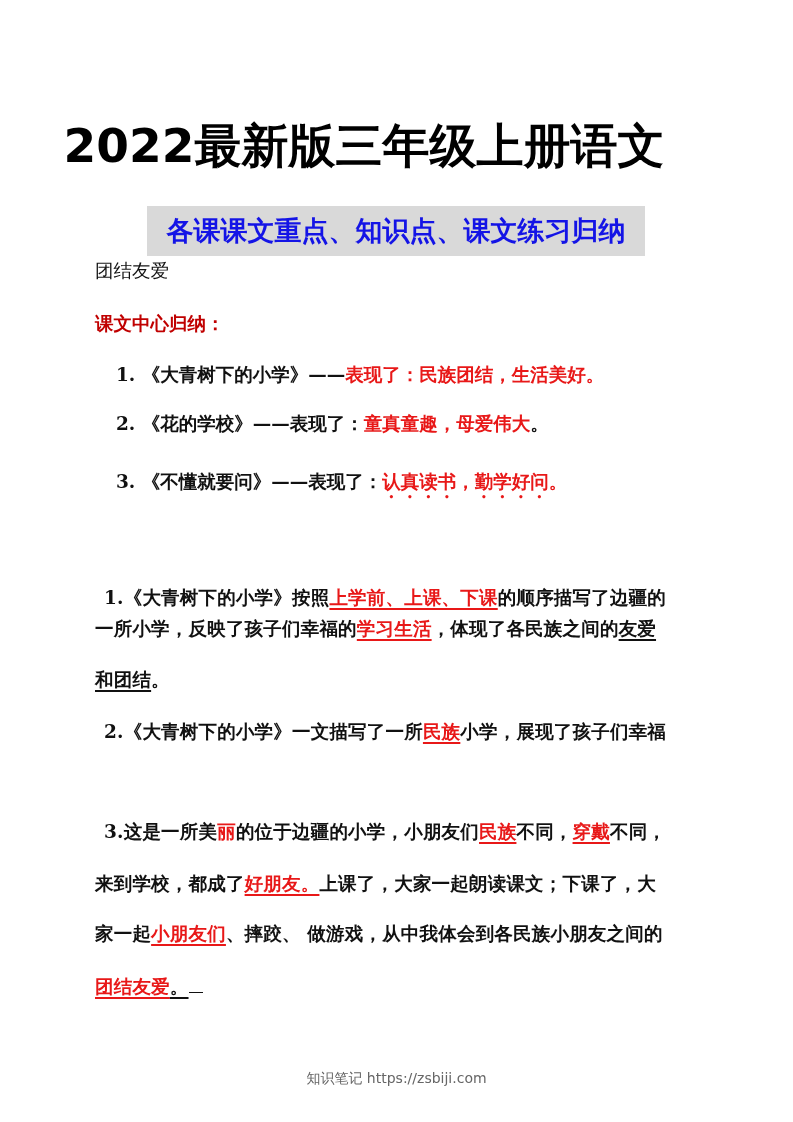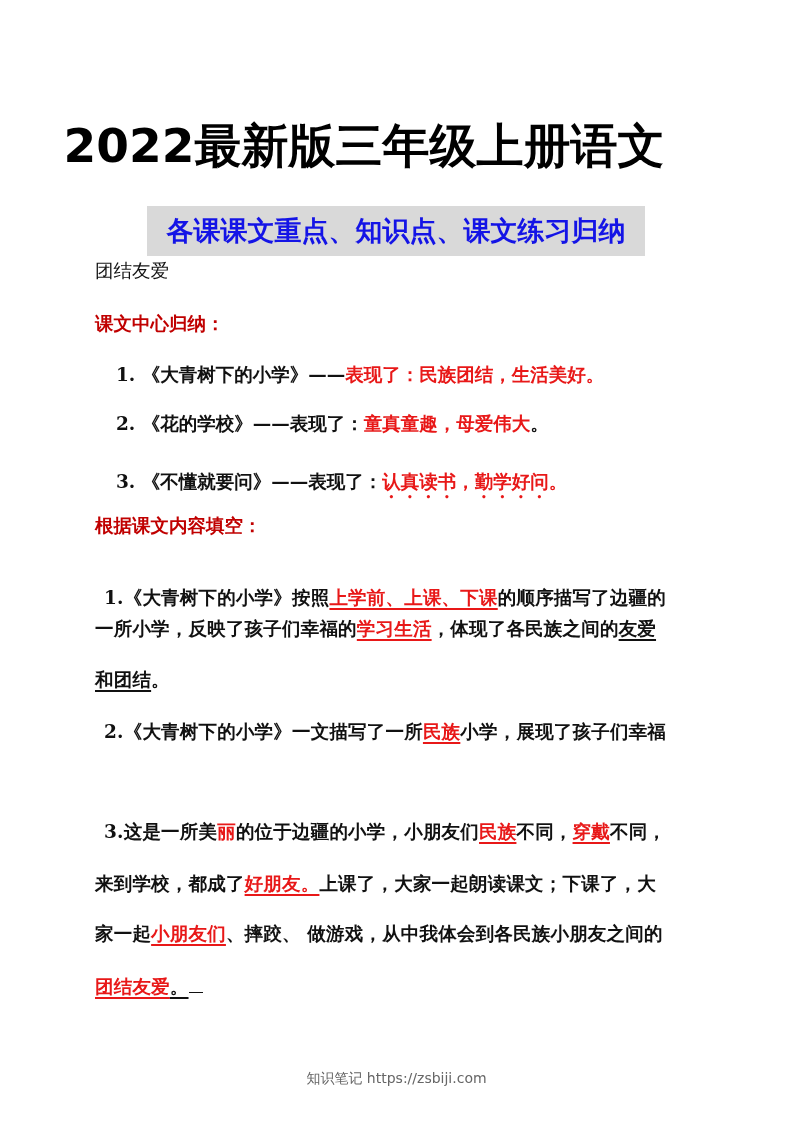--- a/index.html
+++ b/index.html
@@ -56,21 +56,20 @@
   <div class="line item i2">
     <span>2.</span>
     <span>《花的学校》</span><span>——</span><span>表现了：</span><span class="red">童真童趣，母爱伟大</span><span>。</span>
   </div>
 
   <div class="line item i3">
     <span>3.</span>
     <span>《不懂就要问》</span><span>——</span><span>表现了：</span><span class="red emph">认真读书，勤学好问。</span>
   </div>
 
-  <div class="line heading h2">根据课文内容填空：</div>
 
   <div class="line para p1">
     <span>1.《大青树下的小学》按照</span><span class="red ured">上学前、上课、下课</span><span>的顺序描写了边疆的</span>
   </div>
   <div class="line para p2">
     <span>一所小学，反映了孩子们幸福的</span><span class="red ured">学习生活</span><span>，体现了各民族之间的</span><span class="ublack">友爱</span>
   </div>
   <div class="line para p3">
     <span class="ublack">和团结</span><span>。</span>
   </div>

